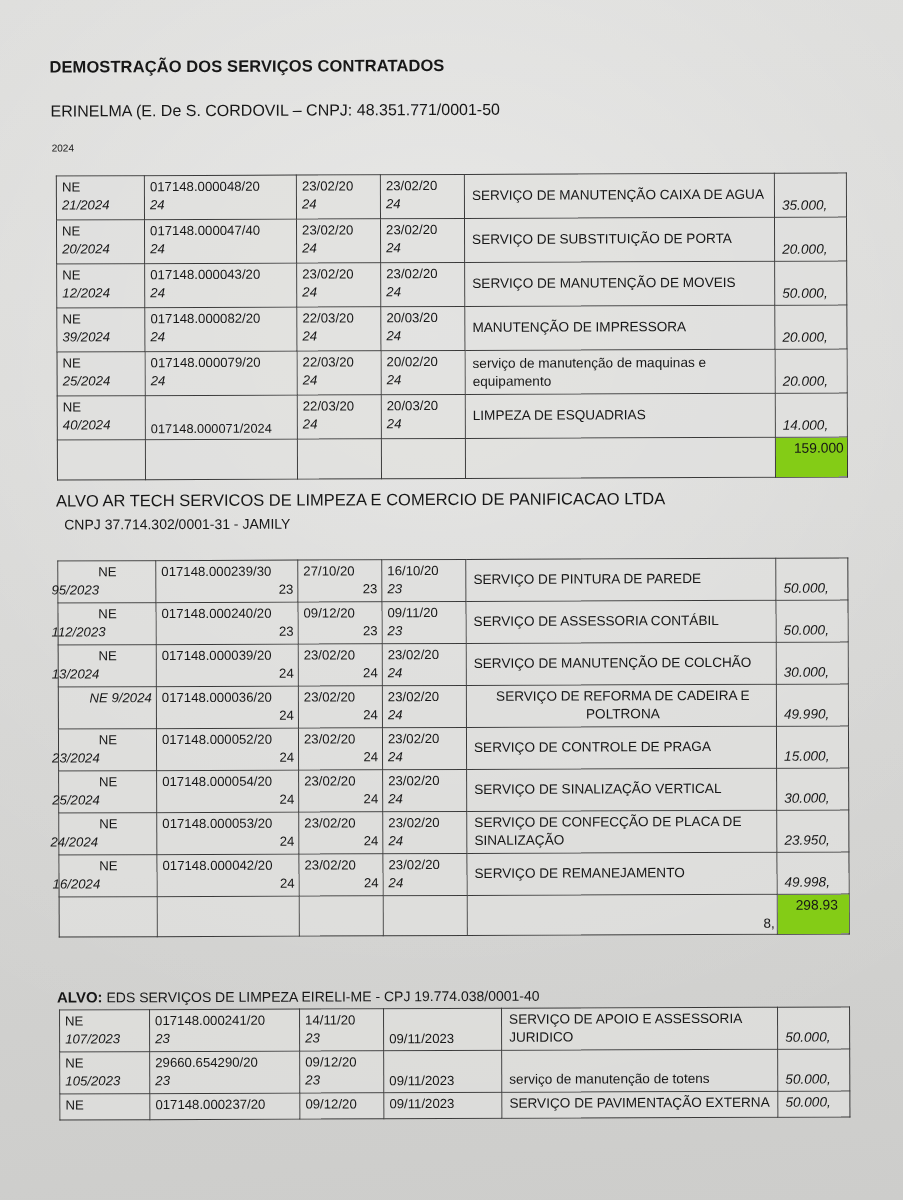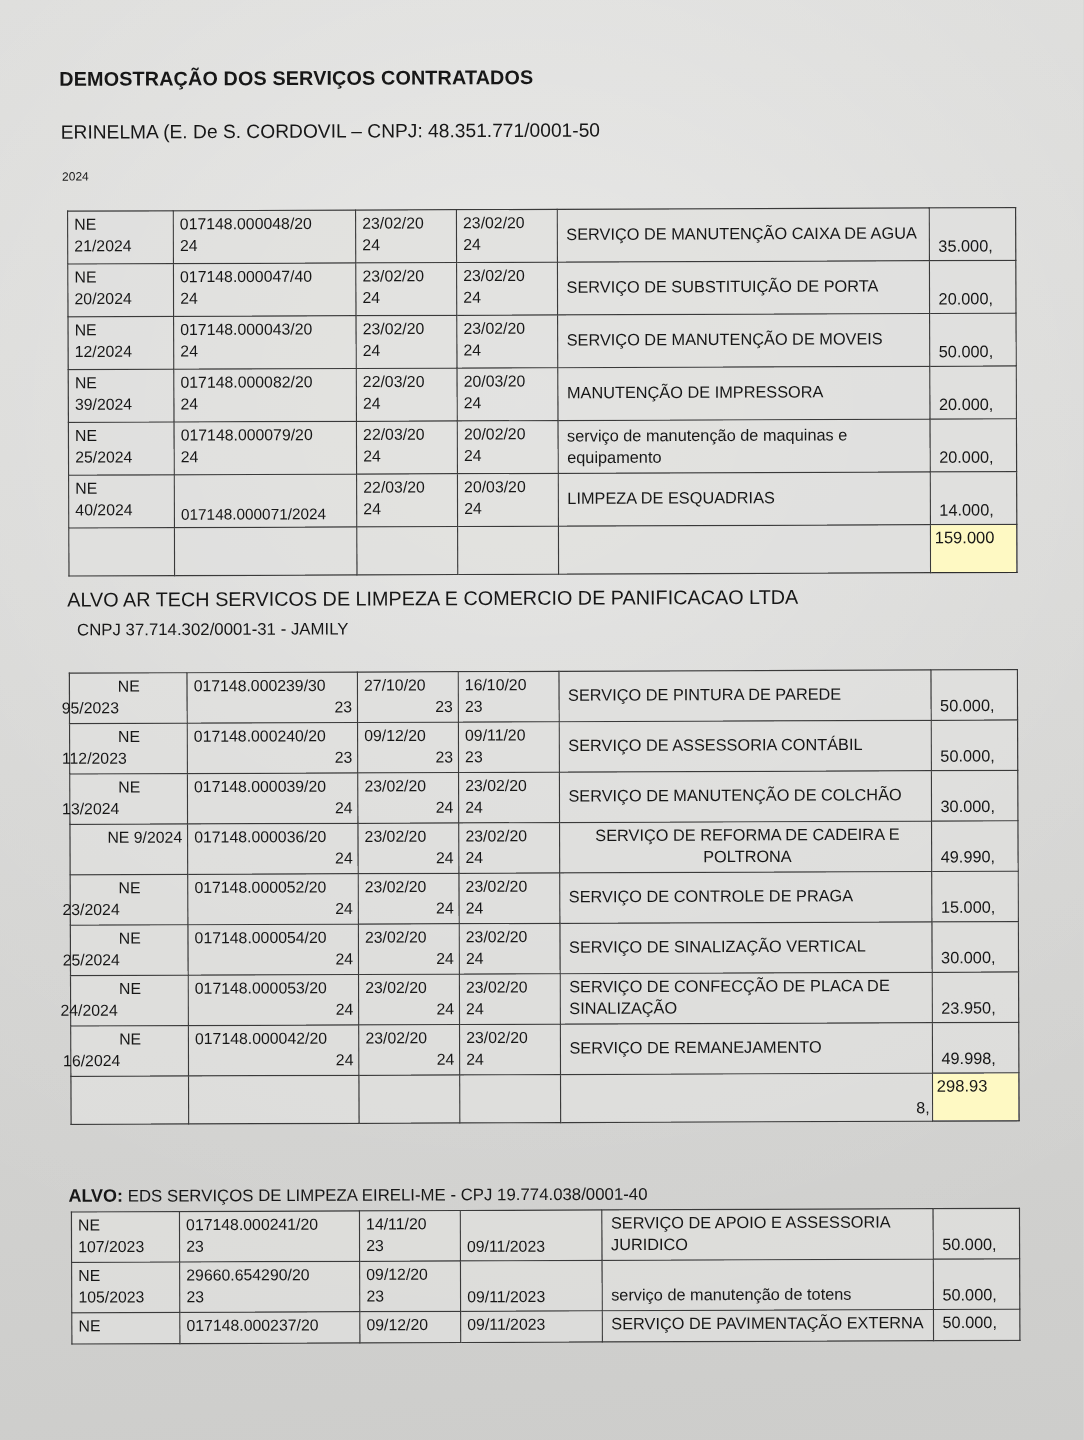--- a/index.html
+++ b/index.html
@@ -103,35 +103,36 @@
   .tbl td.desc {
     font-size: 13.6px;
     vertical-align: middle;
     padding-left: 7px;
   }
   .tbl td.val {
     font-size: 13.6px;
     vertical-align: bottom;
     text-align: left;
     padding-left: 7px;
+    font-style: italic;
   }
   .tbl td.total {
-    background: #fef9c3;
+    background: #84cc16;
     font-size: 13.8px;
     vertical-align: top;
-    padding-left: 3px;
+    padding-left: 18px;
     border: 1.6px solid #2e2e2e;
   }
   .tbl td.blank { }
 
   
   .twoline { display: block; }
   .twoline .l1 { display: block; text-align: left; }
   .twoline .l2 { display: block; text-align: right; }
-  .twoline .l2.left { text-align: left; }
+  .twoline .l2.left { text-align: left; font-style: italic; }
 
   
   #table-erinelma { left: 57px; top: 174px; width: 790px; }
   #table-erinelma col.c1 { width: 88px; }
   #table-erinelma col.c2 { width: 152px; }
   #table-erinelma col.c3 { width: 84px; }
   #table-erinelma col.c4 { width: 84px; }
   #table-erinelma col.c5 { width: 310px; }
   #table-erinelma col.c6 { width: 72px; }
 

